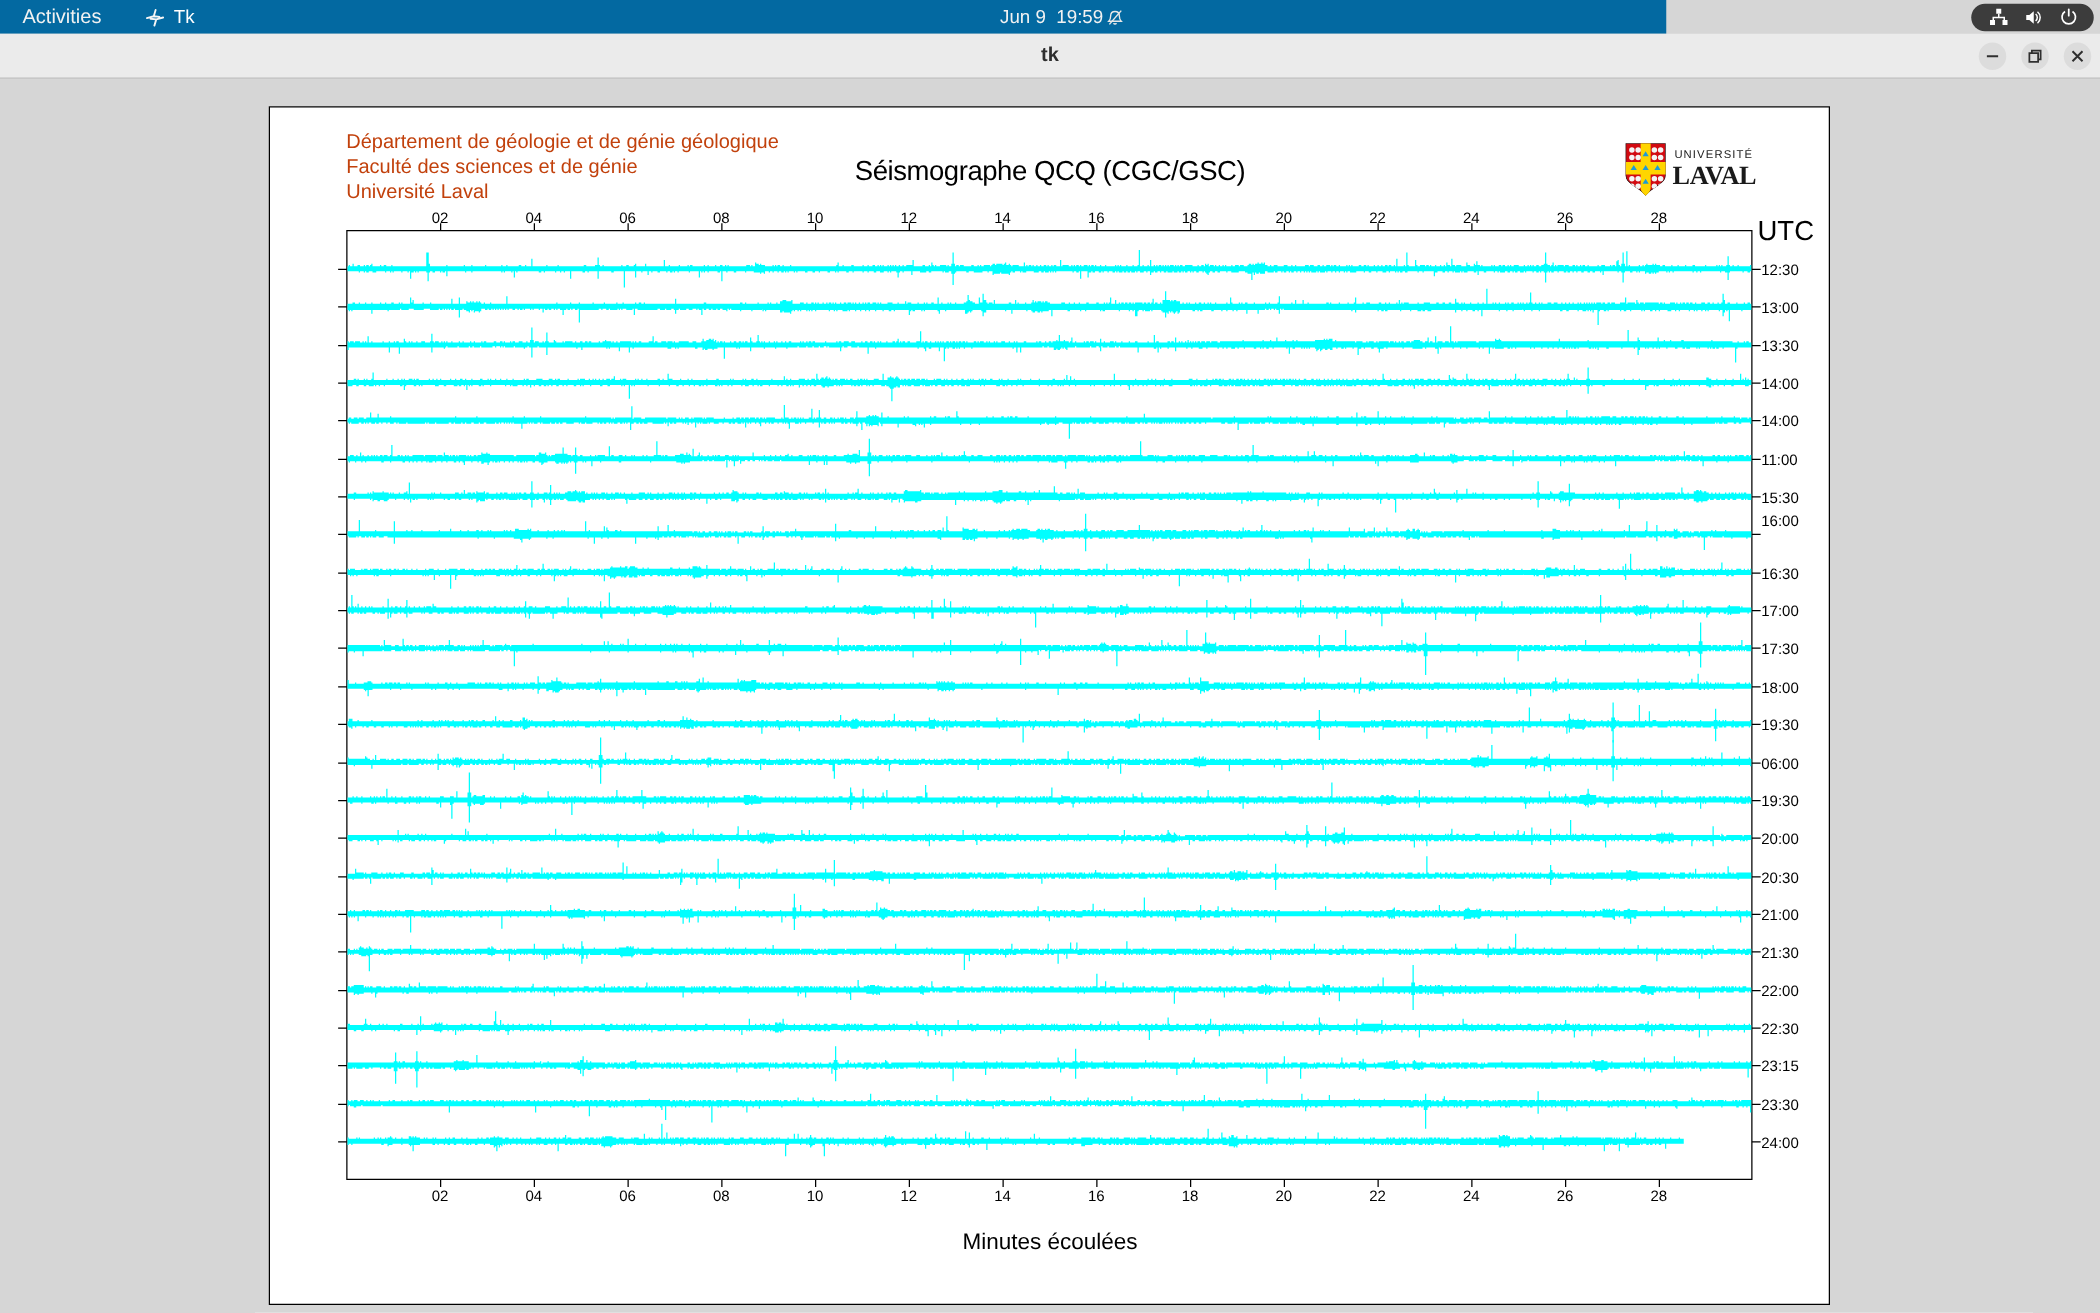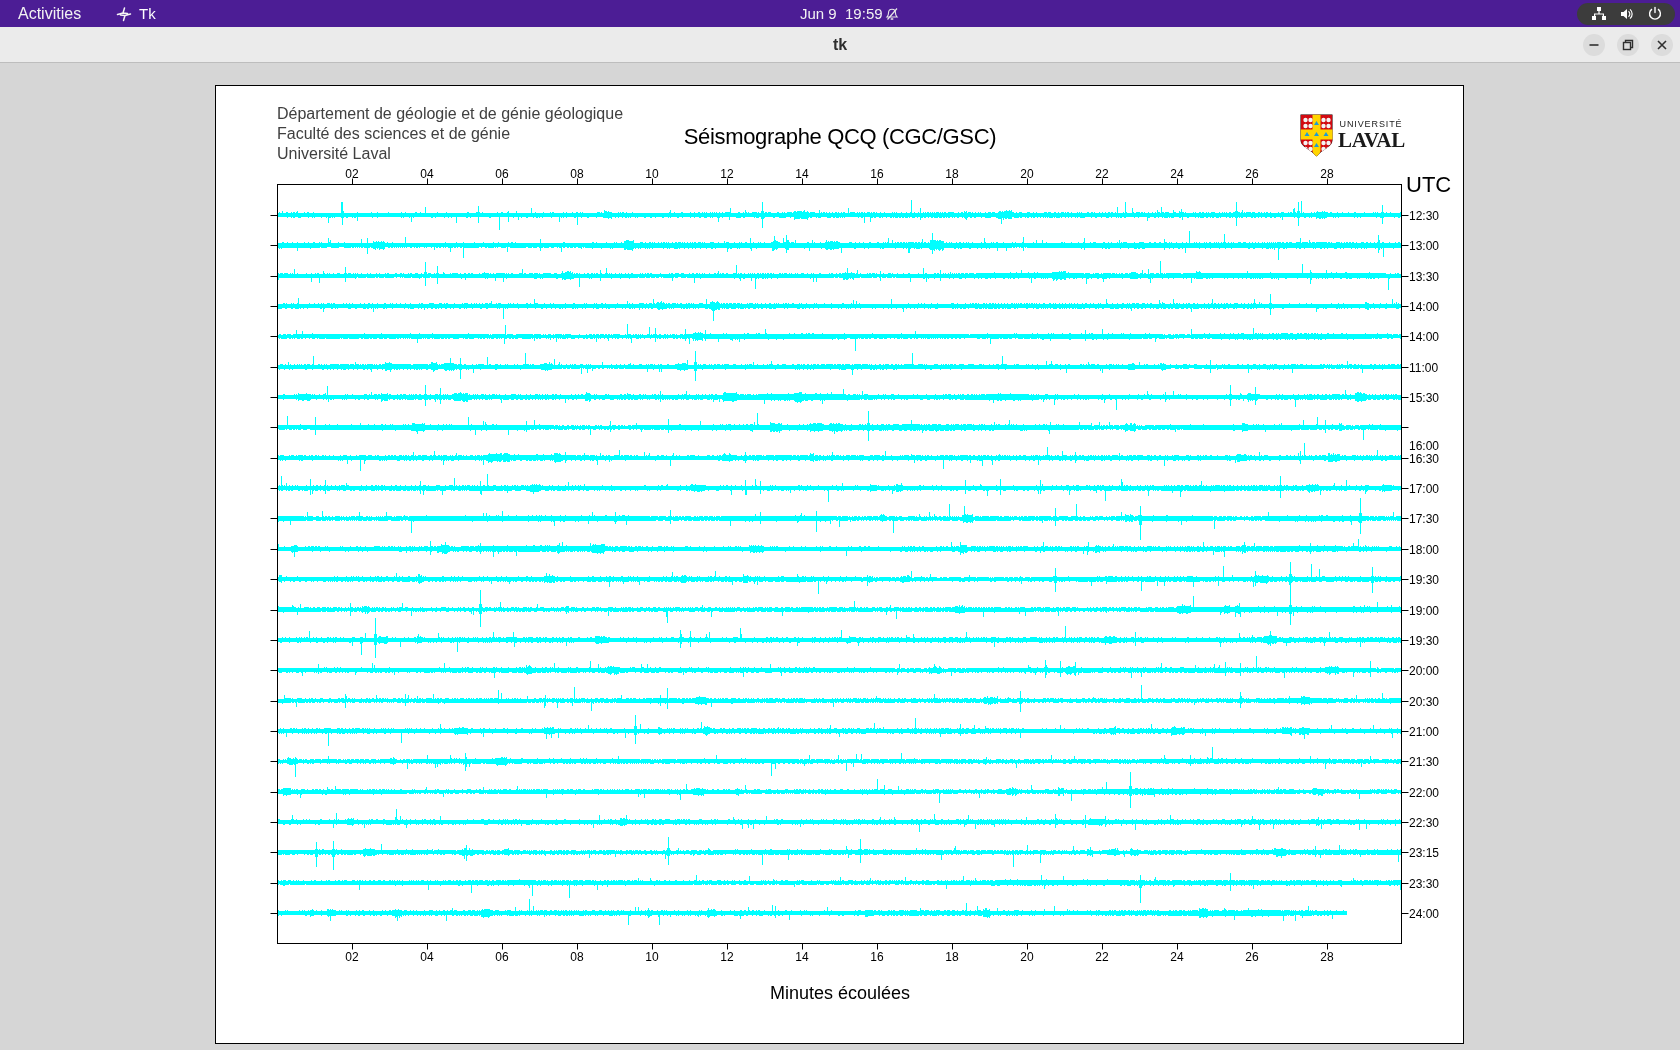--- a/index.html
+++ b/index.html
@@ -1,27 +1,27 @@
 <!DOCTYPE html>
 <html><head>
 <meta charset="utf-8">
 <style>
 *{margin:0;padding:0;box-sizing:border-box}
 html,body{width:1680px;height:1050px;overflow:hidden;background:#d6d6d6;font-family:"Liberation Sans",sans-serif}
-#topbar{position:absolute;left:0;top:0;width:1680px;height:27px;background:#4c1d95;color:#f2f2f2;font-size:15px}
+#topbar{position:absolute;left:0;top:0;width:1333px;height:27px;background:#0369a1;color:#f2f2f2;font-size:15px}
 #topbar .act{position:absolute;left:18px;top:0;line-height:27px;font-size:16px}
 #topbar .tkt{position:absolute;left:139px;top:0;line-height:27px;font-size:15px;color:#fff}
 #clock{position:absolute;left:800px;top:0;line-height:27px;font-size:15px;color:#f2f2f2}
 #pill{position:absolute;left:1577px;top:3px;width:98px;height:22px;background:#3c3c3c;border-radius:11px}
 #titlebar{position:absolute;left:0;top:27px;width:1680px;height:36px;background:#ebebeb;border-bottom:1px solid #bdbdbd}
 #titlebar .t{position:absolute;left:0;width:1680px;text-align:center;line-height:36px;font-weight:bold;font-size:16px;color:#2e2e2e}
 .wbtn{position:absolute;top:7px;width:22px;height:22px;border-radius:50%;background:#dcdcdc}
 #panel{position:absolute;left:215px;top:85px;width:1249px;height:959px;background:#fff;border:1px solid #000}
 #plotbox{position:absolute;left:277px;top:184px;width:1125px;height:760px;border:1px solid #000}
-#hdr{position:absolute;left:277px;top:104px;font-size:16px;line-height:19.8px;color:#404040}
+#hdr{position:absolute;left:277px;top:104px;font-size:16px;line-height:19.8px;color:#c2410c}
 #title{position:absolute;left:0;width:1680px;text-align:center;top:124px;font-size:22px;letter-spacing:-0.35px;color:#000}
 #utc{position:absolute;left:1406px;top:172px;font-size:22px;color:#000000}
 #xaxt{position:absolute;left:0;width:1680px;text-align:center;top:983px;font-size:18px;color:#000}
 .xl{position:absolute;width:40px;text-align:center;font-size:12px;color:#000}
 .tl{position:absolute;font-size:12px;color:#000}
 svg{position:absolute;left:0;top:0}
 </style>
 </head>
 <body>
 <div id="topbar">
@@ -113,27 +113,27 @@
 <div class="xl" style="left:1232px;top:950px">26</div>
 <div class="xl" style="left:1307px;top:167px">28</div>
 <div class="xl" style="left:1307px;top:950px">28</div>
 <div class="tl" style="left:1409px;top:209px">12:30</div>
 <div class="tl" style="left:1409px;top:239px">13:00</div>
 <div class="tl" style="left:1409px;top:270px">13:30</div>
 <div class="tl" style="left:1409px;top:300px">14:00</div>
 <div class="tl" style="left:1409px;top:330px">14:00</div>
 <div class="tl" style="left:1409px;top:361px">11:00</div>
 <div class="tl" style="left:1409px;top:391px">15:30</div>
-<div class="tl" style="left:1409px;top:439px">16:00</div>
+<div class="tl" style="left:1409px;top:410px">16:00</div>
 <div class="tl" style="left:1409px;top:452px">16:30</div>
 <div class="tl" style="left:1409px;top:482px">17:00</div>
 <div class="tl" style="left:1409px;top:512px">17:30</div>
 <div class="tl" style="left:1409px;top:543px">18:00</div>
 <div class="tl" style="left:1409px;top:573px">19:30</div>
-<div class="tl" style="left:1409px;top:604px">19:00</div>
+<div class="tl" style="left:1409px;top:604px">06:00</div>
 <div class="tl" style="left:1409px;top:634px">19:30</div>
 <div class="tl" style="left:1409px;top:664px">20:00</div>
 <div class="tl" style="left:1409px;top:695px">20:30</div>
 <div class="tl" style="left:1409px;top:725px">21:00</div>
 <div class="tl" style="left:1409px;top:755px">21:30</div>
 <div class="tl" style="left:1409px;top:786px">22:00</div>
 <div class="tl" style="left:1409px;top:816px">22:30</div>
 <div class="tl" style="left:1409px;top:846px">23:15</div>
 <div class="tl" style="left:1409px;top:877px">23:30</div>
 <div class="tl" style="left:1409px;top:907px">24:00</div>

